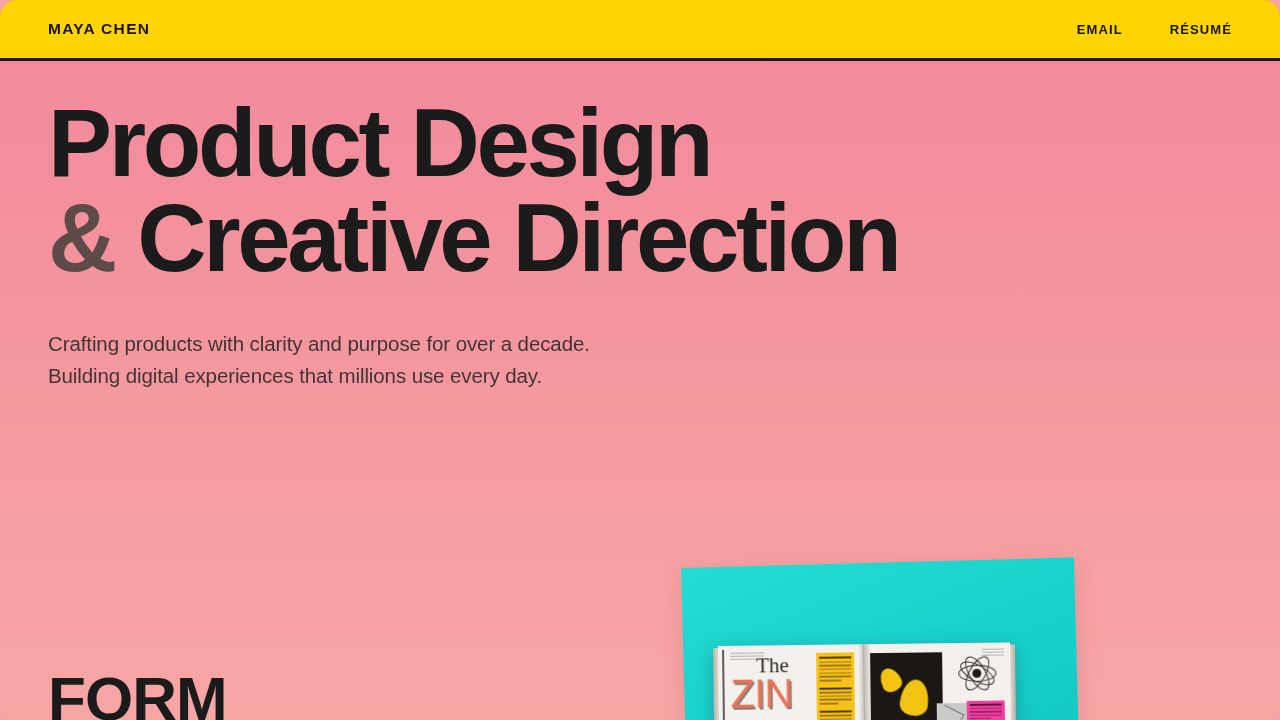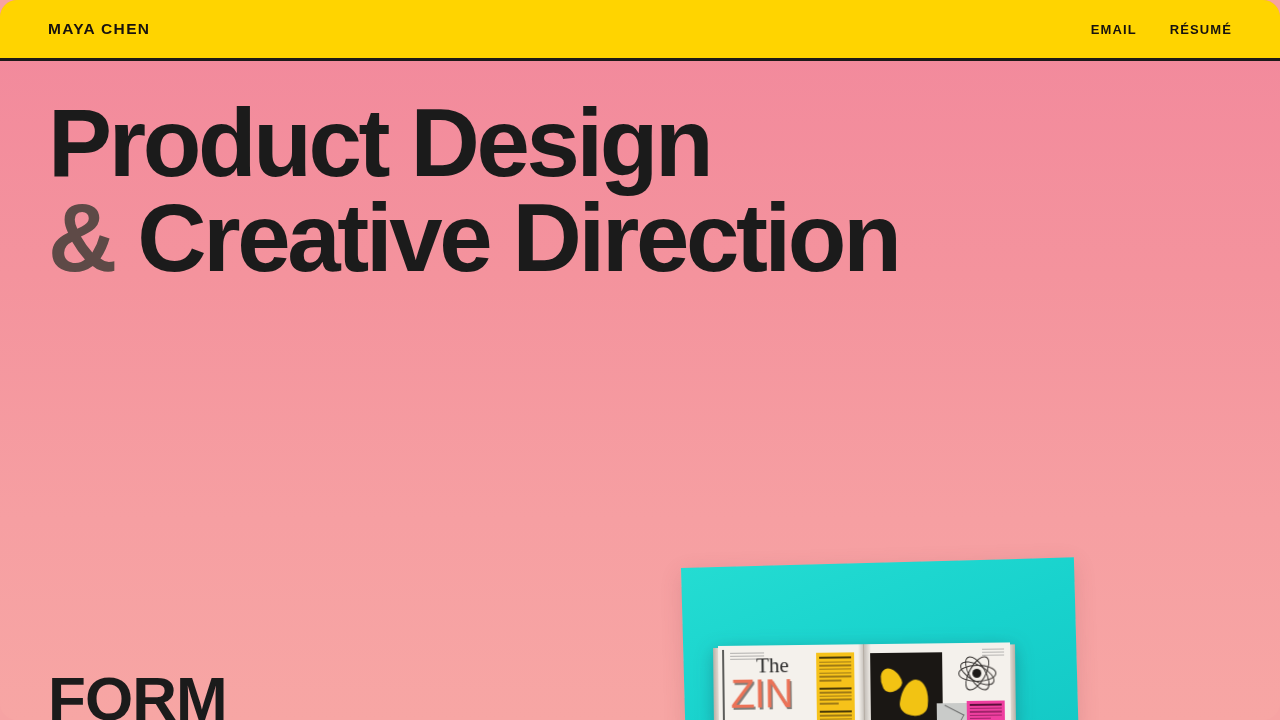--- a/index.html
+++ b/index.html
@@ -45,21 +45,21 @@
     letter-spacing: 0.085em;
     color: #17120f;
     text-transform: uppercase;
     line-height: 1;
     white-space: nowrap;
   }
 
   #nav {
     display: flex;
     align-items: flex-start;
-    gap: 33px;
+    gap: 47px;
     padding-left: 44px;
   }
 
   .nav-link {
     font-size: 13px;
     font-weight: bold;
     letter-spacing: 0.085em;
     color: #17120f;
     text-transform: uppercase;
     text-decoration: none;
@@ -315,20 +315,24 @@
       <a class="nav-link">RÉSUMÉ</a>
     </nav>
   </header>
 
   <section id="hero">
     <h1 id="hero-title">
       <span class="title-line">Product Design</span><br>
       <span class="amp">&amp;</span><span class="title-line"> Creative Direction</span>
     </h1>
 
+    <p id="hero-subtitle">
+      <span class="sub-line">Crafting products with clarity and purpose for over a decade.</span>
+      <span class="sub-line">Building digital experiences that millions use every day.</span>
+    </p>
   </section>
 
   <div id="section-word">FORM</div>
 
   <figure id="magazine-figure">
     <div id="teal-sheet"></div>
 
     <div id="book">
       <div class="stack-left"></div>
       <div class="stack-right"></div>

